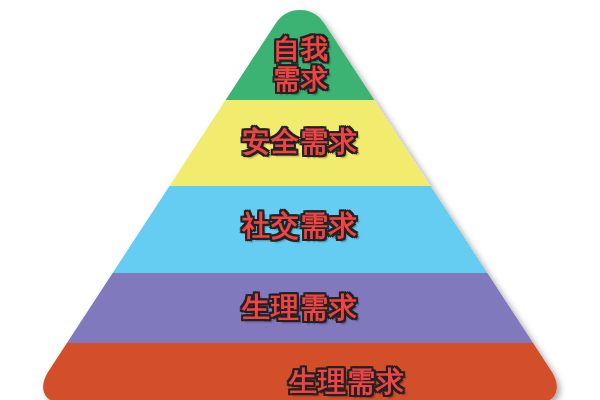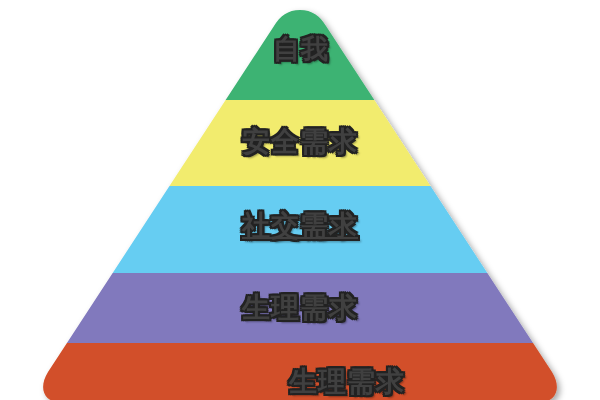--- a/index.html
+++ b/index.html
@@ -7,21 +7,21 @@
       width: 600px; height: 400px; overflow: hidden;
       background: #ffffff;
       position: relative;
       font-family: "DejaVu Sans", sans-serif;
     }
     #pyramid-svg { position: absolute; left: 0; top: 0; }
     .layer-label {
       position: absolute;
       left: 0; width: 600px;
       text-align: center;
-      color: #404040;
+      color: #ef4444;
       font-weight: bold;
       font-size: 28px;
       letter-spacing: 1px;
       line-height: 30px;
       text-shadow:
         -2px -2px 0 #222, 2px -2px 0 #222, -2px 2px 0 #222, 2px 2px 0 #222,
         0 -2px 0 #222, 0 2px 0 #222, -2px 0 0 #222, 2px 0 0 #222,
         3px 3px 2px rgba(0,0,0,0.35);
     }
     .top-label { font-size: 27px; line-height: 30px; width: 60px; left: 271px; white-space: normal; word-break: break-all; }
@@ -44,17 +44,18 @@
       <rect class="band" x="0" y="100" width="600" height="86" fill="#f2ec6e"></rect>
       <rect class="band" x="0" y="186" width="600" height="87" fill="#66cdf2"></rect>
       <rect class="band" x="0" y="273" width="600" height="70" fill="#8179bd"></rect>
       <rect class="band" x="0" y="343" width="600" height="60" fill="#d2502a"></rect>
     </g>
   </g>
 </svg>
 
 <div class="layer-label top-label" style="top:34px;">
   <div>自我</div>
+  <div>需求</div>
 </div>
 <div class="layer-label" style="top:127px;">安全需求</div>
-<div class="layer-label" style="top:211px;text-decoration:underline;">社交需求</div>
+<div class="layer-label" style="top:211px;">社交需求</div>
 <div class="layer-label" style="top:293px;">生理需求</div>
 <div class="layer-label" style="top:367px;padding-left:47px;">生理需求</div>
 
 </body></html>

